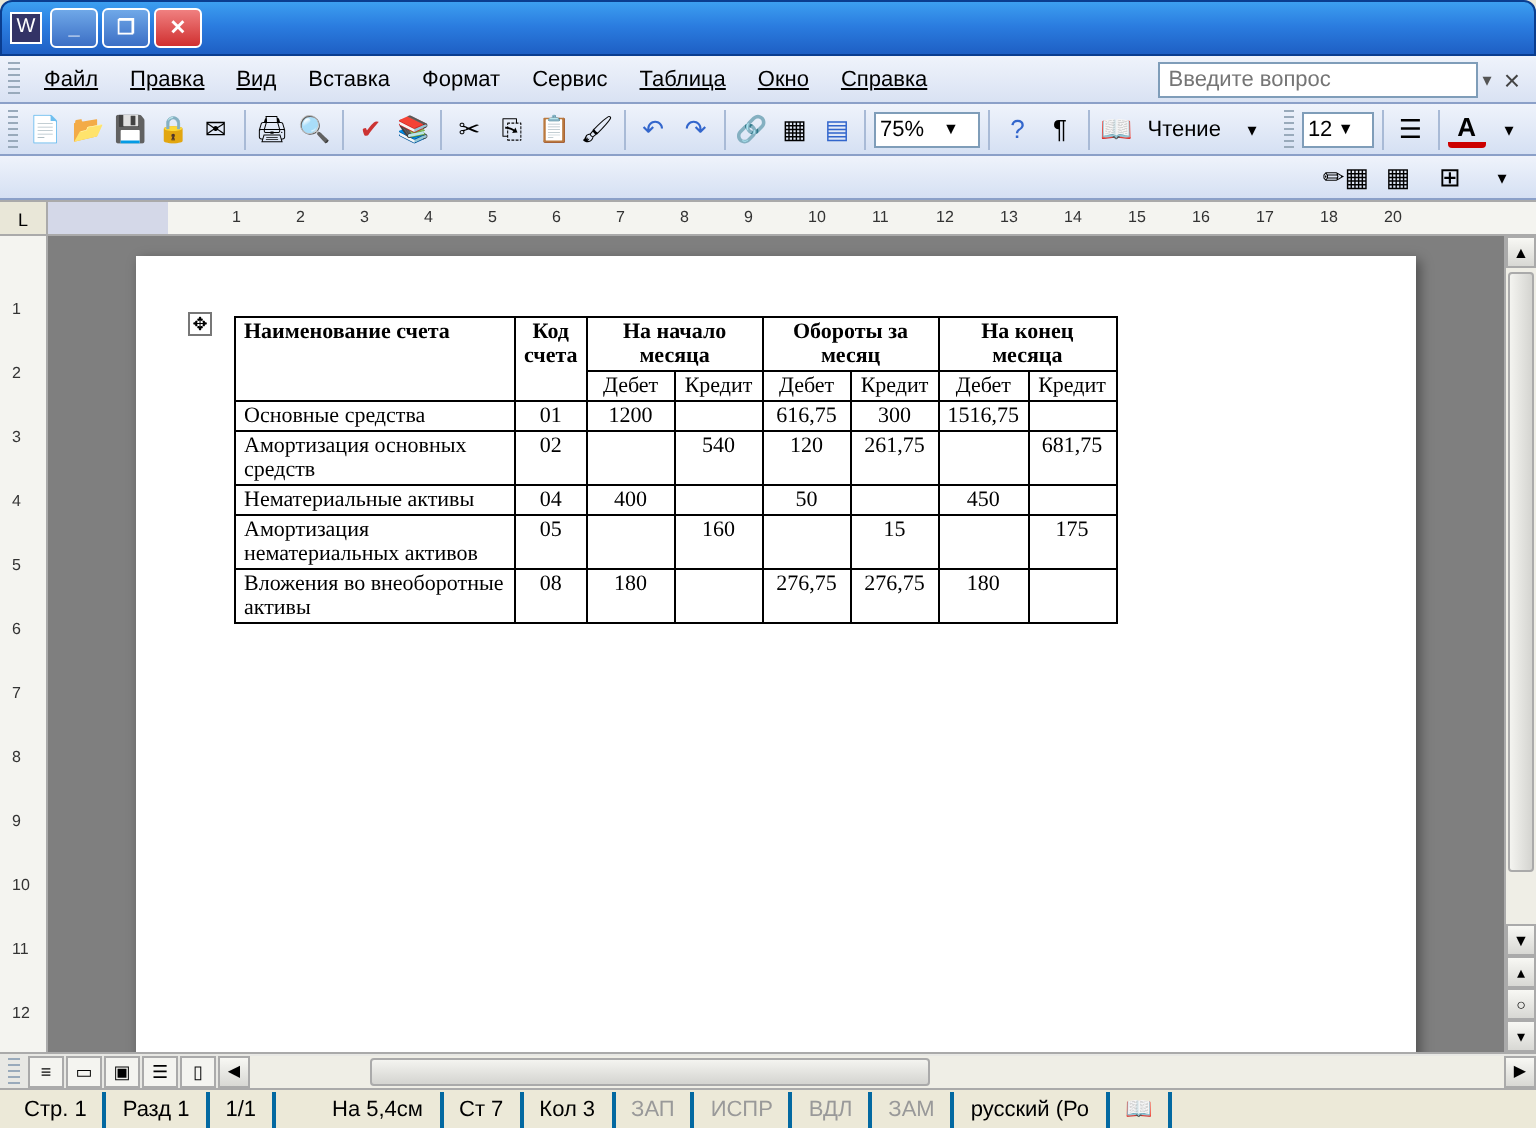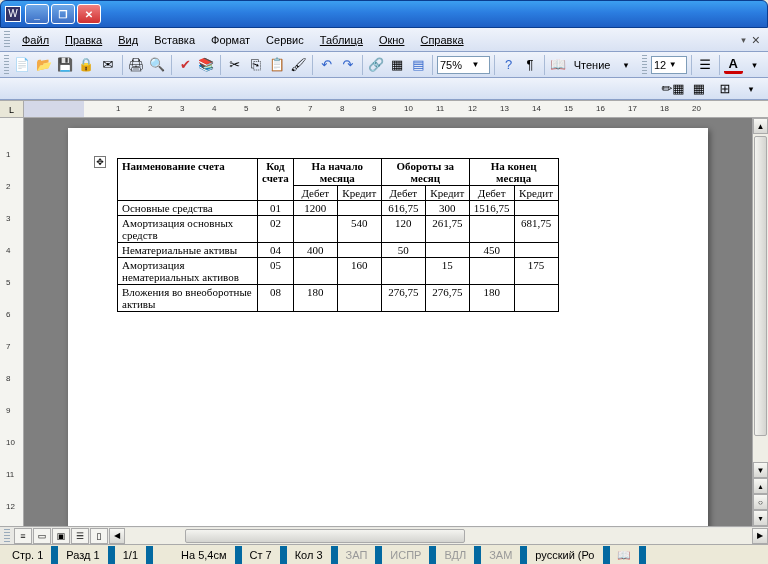--- a/index.html
+++ b/index.html
@@ -57,21 +57,21 @@
 .sb-track { flex: 1; background: #efeee6; position: relative; }
 .sb-thumb { position: absolute; left: 1px; right: 1px; background: linear-gradient(to right,#f4f4f0,#d4d4d0); border: 1px solid #aaa; border-radius: 2px; }
 
 .view-btns { height: 18px; background: #e8e8e4; border-top: 1px solid #aaa; display: flex; align-items: center; }
 .view-btns .grip { width: 6px; height: 14px; background: repeating-linear-gradient(to bottom, #9ab 0 1px, transparent 1px 3px); margin: 0 4px; }
 .vb { width: 18px; height: 16px; border: 1px solid #aaa; background: #f4f4f0; margin-right: 1px; font-size: 9px; display: flex; align-items: center; justify-content: center; cursor: pointer; }
 .hscroll { flex: 1; background: #efeee6; display: flex; }
 .hscroll-thumb { width: 280px; height: 14px; margin: 1px 0 1px 60px; background: linear-gradient(to bottom,#f4f4f0,#d4d4d0); border: 1px solid #aaa; border-radius: 2px; }
 
 .statusbar { height: 20px; background: #ece9d8; border-top: 1px solid #aaa; display: flex; align-items: center; font-size: 11px; padding: 0 4px; gap: 0; }
-.sb-cell { padding: 0 8px; border-right: 7px solid #0369a1; height: 18px; line-height: 18px; }
+.sb-cell { padding: 0 8px; border-right: 2px solid #0369a1; height: 18px; line-height: 18px; }
 .sb-cell.dim { color: #999; }
 .sb-spacer { flex: 0 0 20px; }
 </style>
 </head>
 <body>
 
 <div class="titlebar">
   <div class="titlebar-icon">W</div>
   <div class="win-buttons">
     <div class="win-btn">_</div>
@@ -85,20 +85,21 @@
   <div class="menu-item"><u>Файл</u></div>
   <div class="menu-item"><u>Правка</u></div>
   <div class="menu-item"><u>Вид</u></div>
   <div class="menu-item"><span>Вставка</span></div>
   <div class="menu-item"><span>Формат</span></div>
   <div class="menu-item"><span>Сервис</span></div>
   <div class="menu-item"><u>Таблица</u></div>
   <div class="menu-item"><u>Окно</u></div>
   <div class="menu-item"><u>Справка</u></div>
   <div class="question-box">
+    <input class="question-input" placeholder="Введите вопрос" style="">
     <span style="font-size:9px;color:#555">▾</span>
     <span class="q-close" style="font-size:14px;color:#444">×</span>
   </div>
 </div>
 
 <div class="toolbar">
   <div class="grip"></div>
   <div class="tb-btn">📄</div>
   <div class="tb-btn">📂</div>
   <div class="tb-btn">💾</div>

